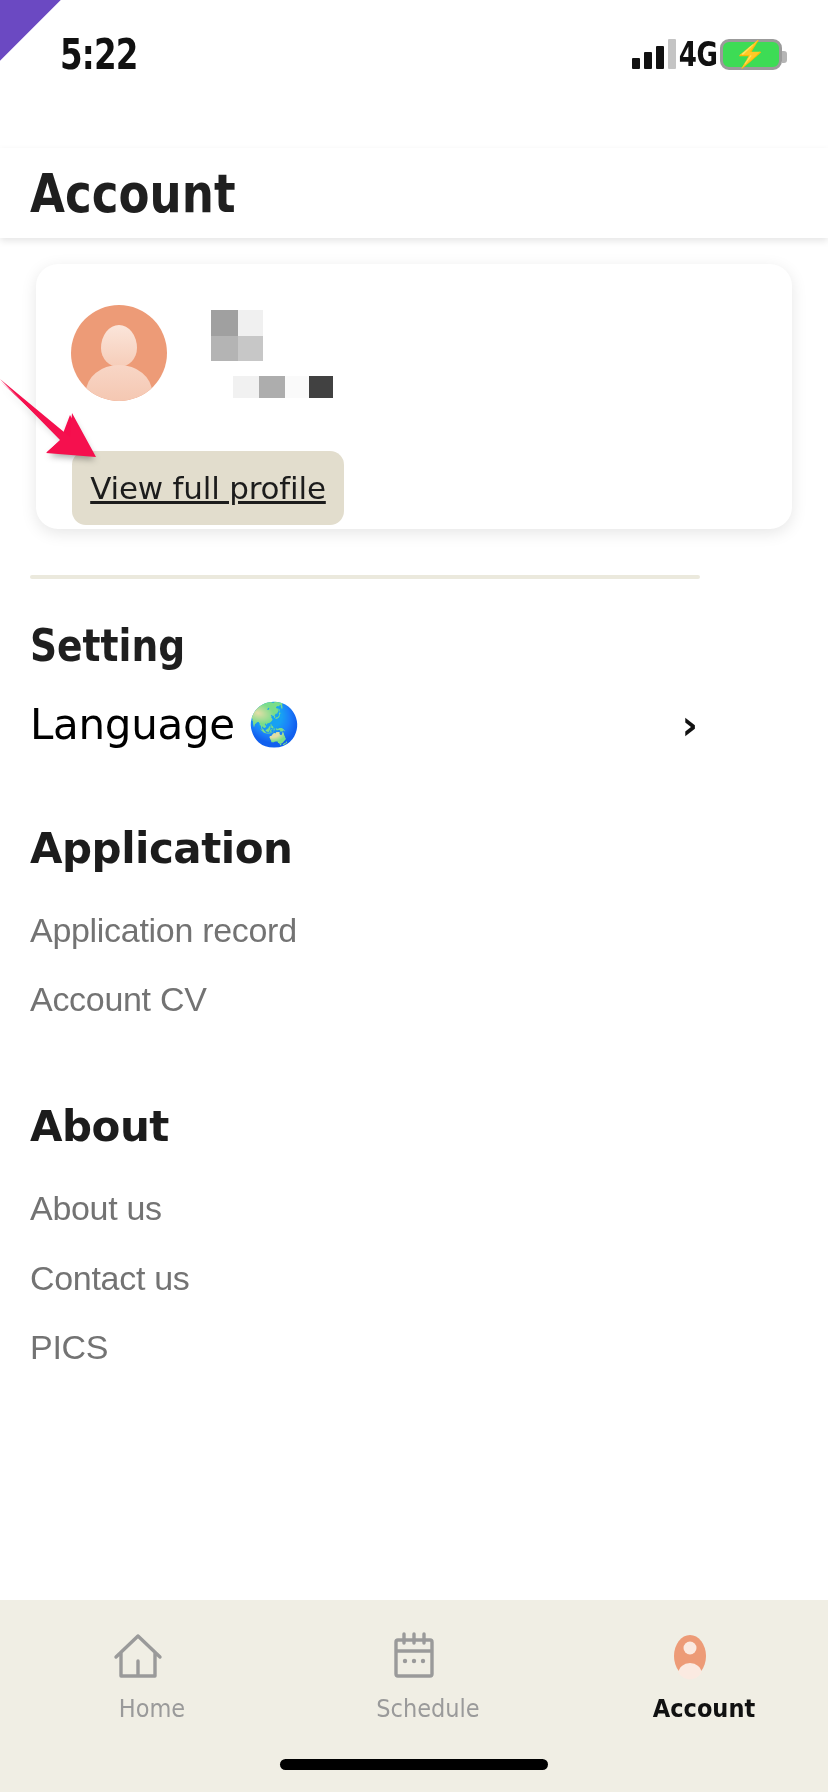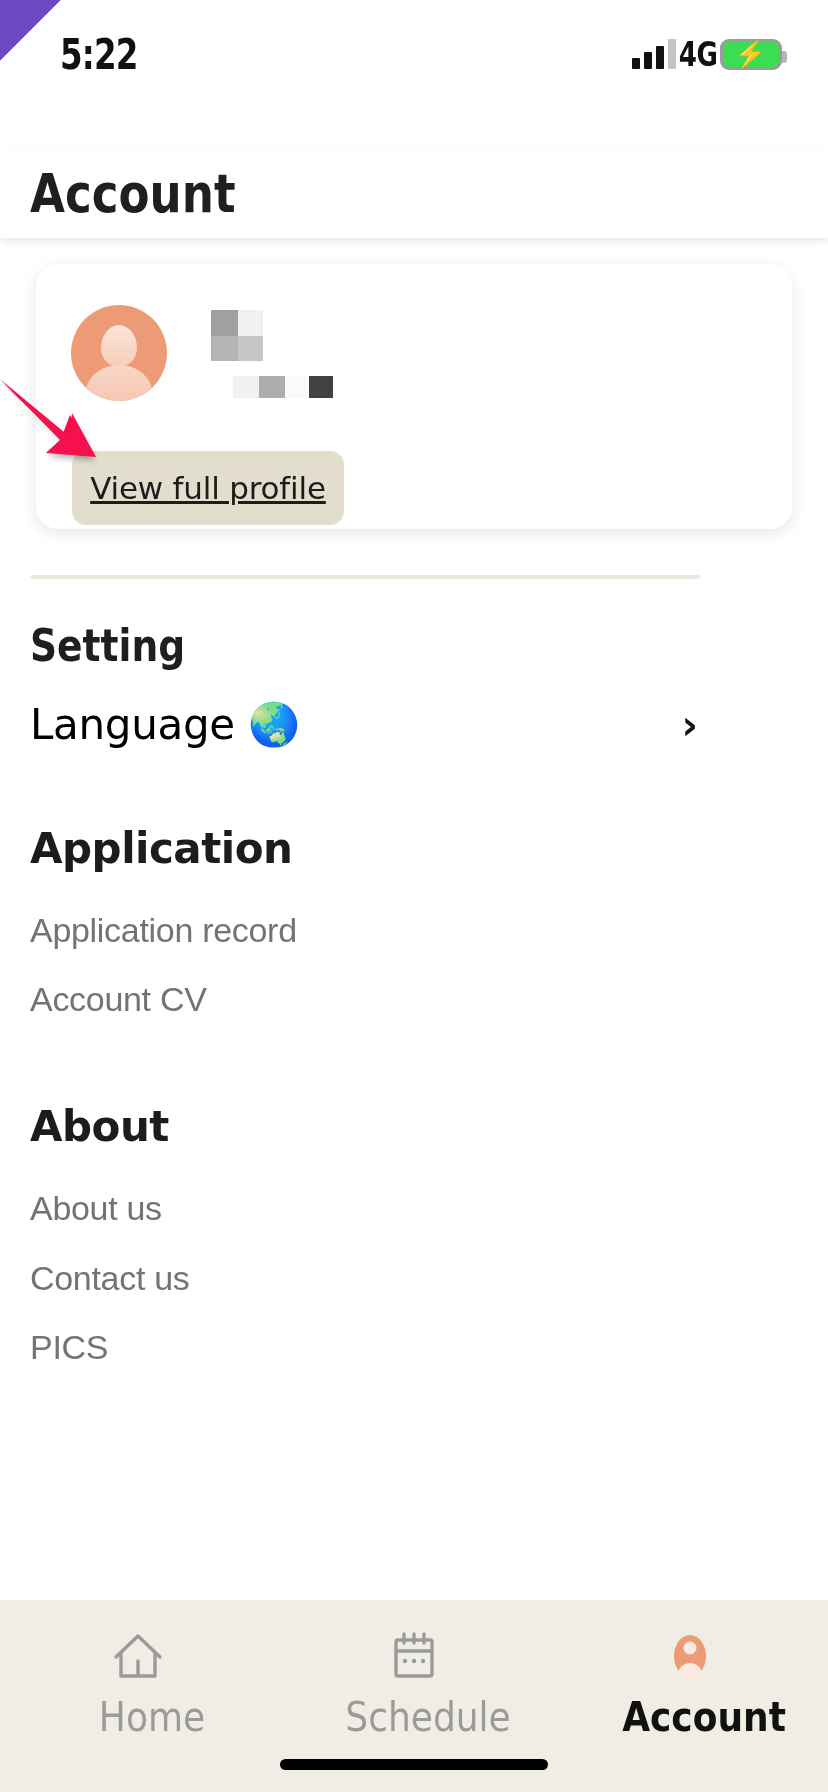--- a/index.html
+++ b/index.html
@@ -178,21 +178,21 @@
     display:flex; align-items:flex-start; justify-content:space-around;
     padding-top:28px;
   }
   .tab {
     width:180px; display:flex; flex-direction:column;
     align-items:center; gap:10px; cursor:pointer;
   }
   .tab .ticon { height:56px; display:flex; align-items:center; justify-content:center; }
   .tab .tlabel {
     font-family:"DejaVu Sans Condensed","Liberation Sans", sans-serif;
-    font-size:40px; color:#9a9a9a;margin-left:28px;
+    font-size:25px; color:#9a9a9a;margin-left:28px;
   }
   .tab.active .tlabel { color:#111; font-weight:bold; }
 
   .home-indicator {
     position:absolute; bottom:22px; left:50%; transform:translateX(-50%);
     width:268px; height:11px; background:#000; border-radius:6px;
   }
 </style>
 </head>
 <body>

